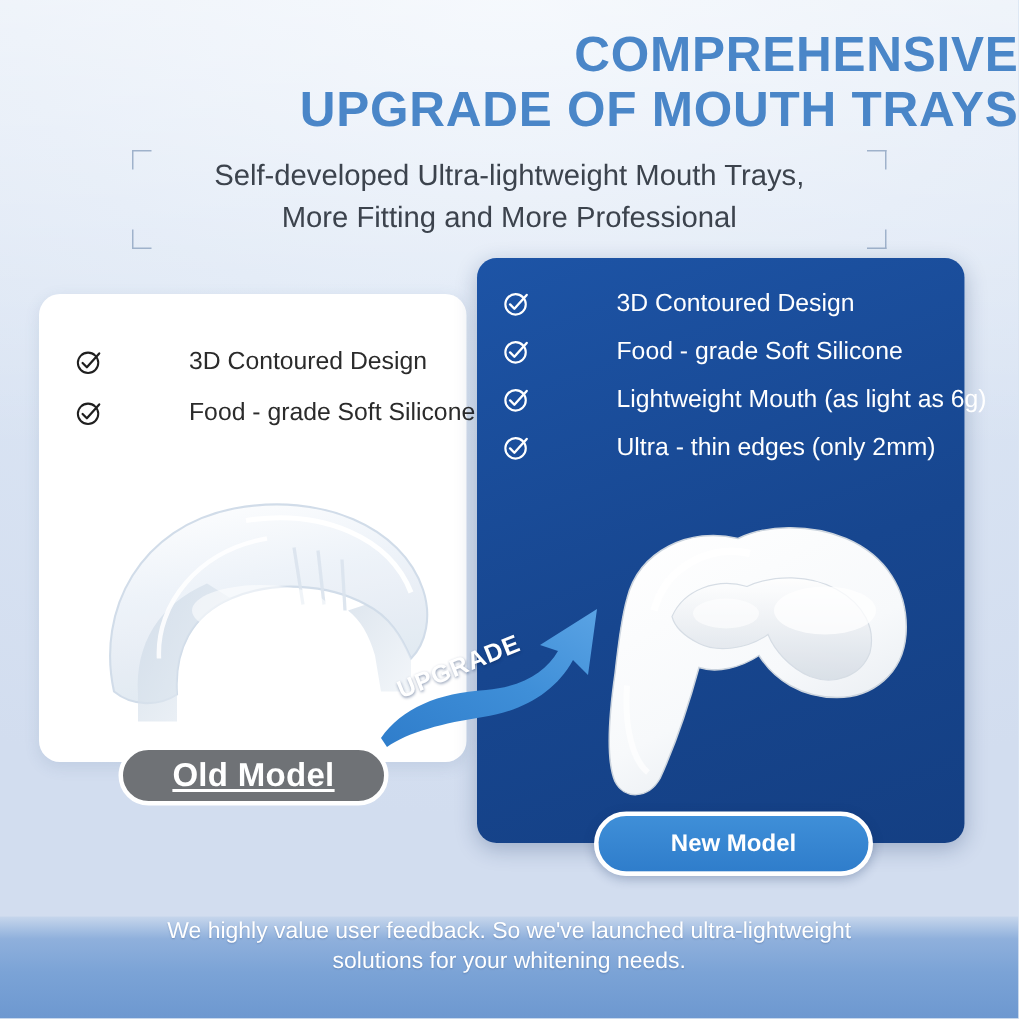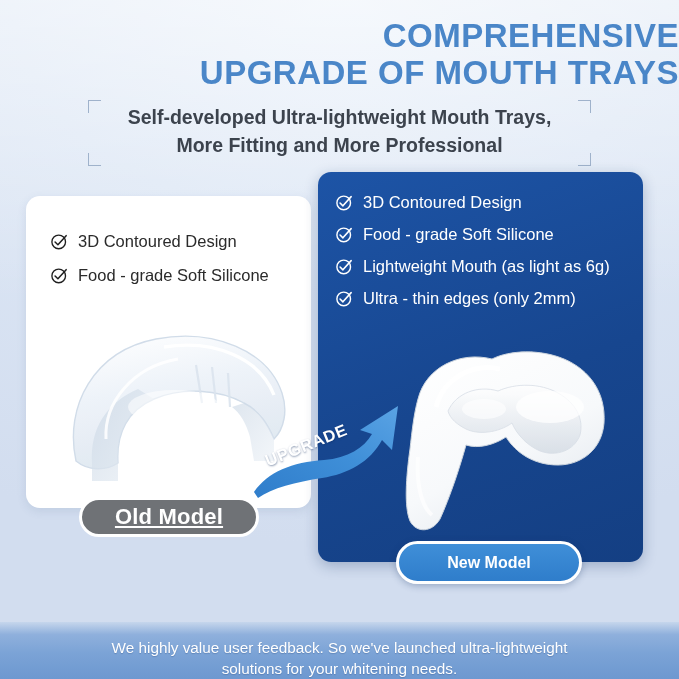--- a/index.html
+++ b/index.html
@@ -34,36 +34,36 @@
     text-align:right;
   }
   .title-1 { font-size:33px; }
   .title-2 { font-size:33px; }
 
   .subtitle-wrap {
     position:absolute; top:100px; left:88px; width:503px; height:66px;
   }
   .subtitle {
     text-align:center; color:#3c434d;
-    font-size:19.5px; line-height:1.42; padding-top:4px;font-weight:bold;
+    font-size:19.5px; line-height:1.42; padding-top:4px;
   }
   .crn { position:absolute; width:13px; height:13px; border:1.6px solid #9fb2cb; }
   .crn.tl { top:0; left:0; border-right:none; border-bottom:none; }
   .crn.tr { top:0; right:0; border-left:none; border-bottom:none; }
   .crn.bl { bottom:0; left:0; border-right:none; border-top:none; }
   .crn.br { bottom:0; right:0; border-left:none; border-top:none; }
 
   
   .old-card {
     position:absolute; left:26px; top:196px; width:285px; height:312px;
     background:#ffffff; border-radius:14px;
     box-shadow:0 3px 10px rgba(70,100,140,.13);
   }
   .old-feats { position:absolute; left:24px; top:36px; }
-  .feat { display:flex; align-items:center; margin-bottom:15px; }
+  .feat { display:flex; align-items:center; margin-bottom:15px;gap:48px; }
   .feat .lbl { font-size:16.5px; color:#2b2b2b; white-space:nowrap; }
   .chk { width:19px; height:19px; margin-right:9px; flex:0 0 19px; }
 
   .tray-old { position:absolute; left:20px; top:115px; width:250px; height:180px; }
 
   
   .new-panel {
     position:absolute; left:318px; top:172px; width:325px; height:390px;
     background:linear-gradient(160deg,#1d54a6 0%, #17468f 55%, #143f83 100%);
     border-radius:13px;
@@ -95,23 +95,23 @@
   .arrow-wrap { position:absolute; left:252px; top:400px; width:150px; height:100px; }
   .upgrade-text {
     position:absolute; left:14px; top:52px;
     transform:rotate(-22deg); transform-origin:left center;
     color:#ffffff; font-weight:bold; font-size:16.5px; letter-spacing:.6px;
     text-shadow:0 1px 2px rgba(10,40,90,.45);
   }
 
   
   .bottom-bar {
-    position:absolute; left:0; right:0; bottom:0; height:57px;
+    position:absolute; left:0; right:0; bottom:0; height:68px;
     background:linear-gradient(180deg,#c6d6ec 0%, #8fb0dc 22%, #7ba3d6 55%, #6d98d0 100%);
-    display:flex; align-items:flex-end; justify-content:center;
+    display:flex; align-items:flex-start; justify-content:center;
   }
   .bottom-text {
     text-align:center; color:#ffffff; font-size:15.3px; line-height:1.33;
     padding:0 22px; text-shadow:0 1px 1px rgba(40,70,120,.3);
   }
 </style>
 </head>
 <body>
 
 <div id="stage">

